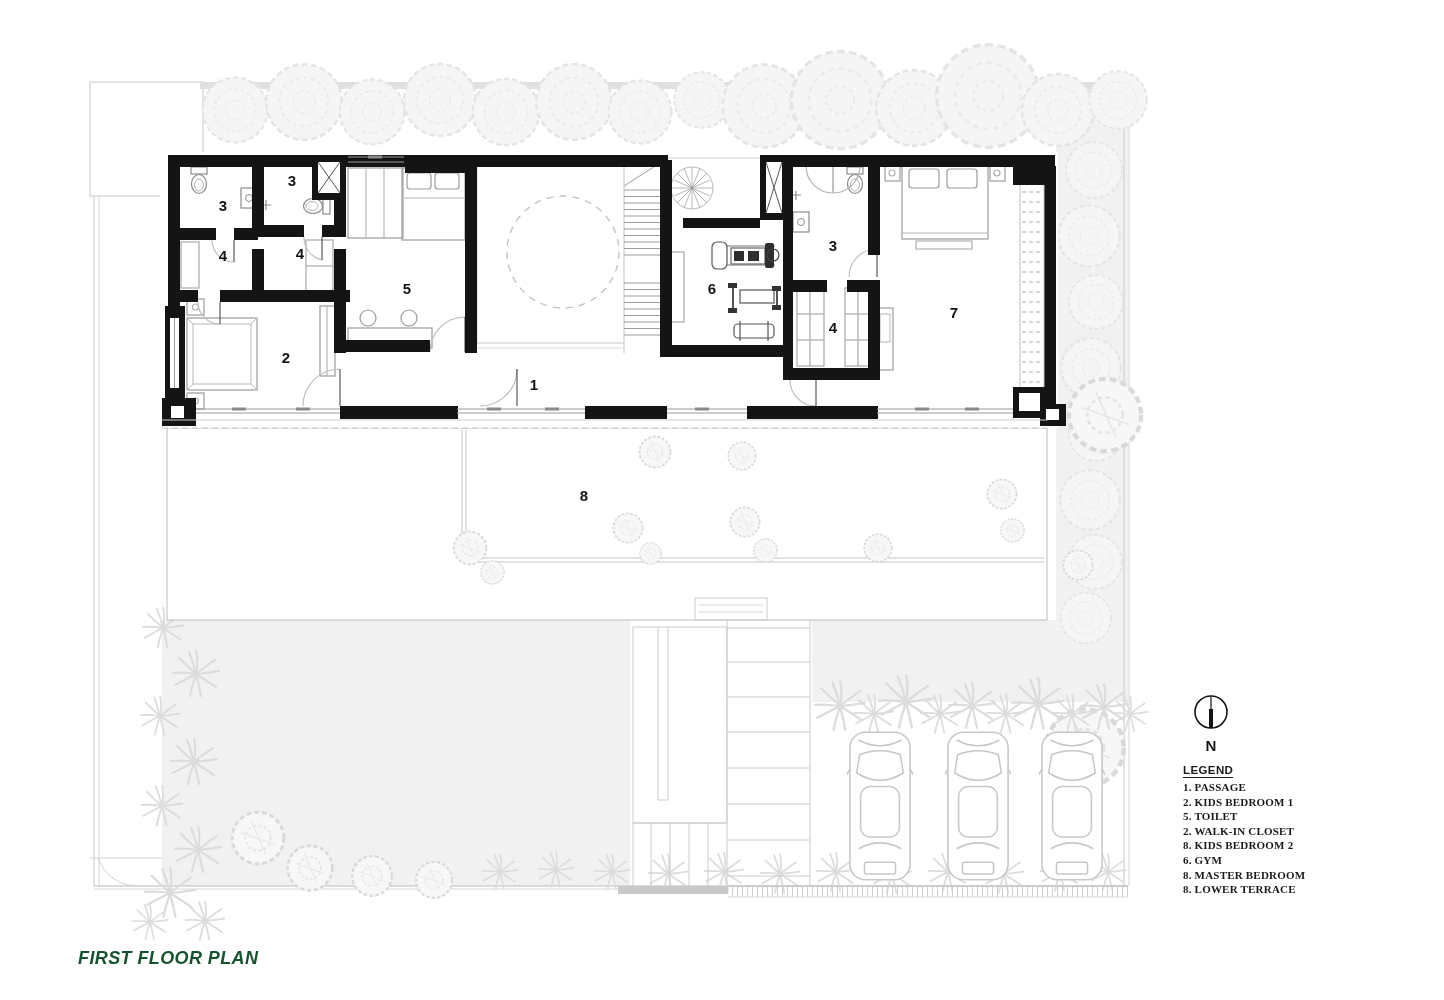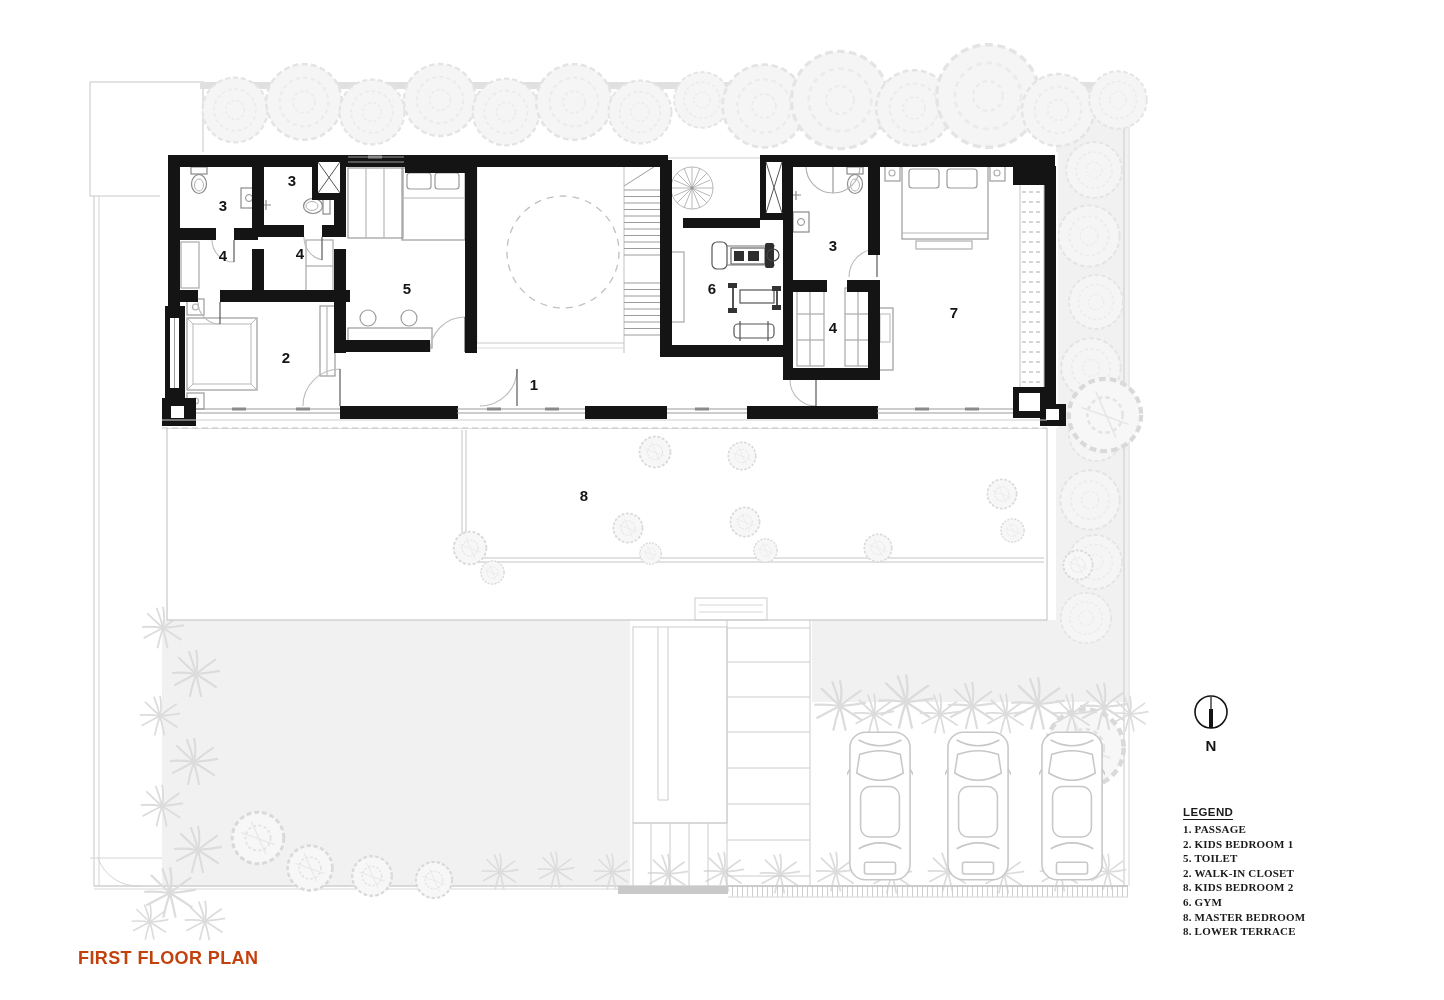--- a/index.html
+++ b/index.html
@@ -1,21 +1,21 @@
 <!DOCTYPE html>
 <html><head>
 <meta charset="utf-8">
 <style>
   html,body{margin:0;padding:0;background:#fff;}
   .stage{position:relative;width:1444px;height:1000px;background:#ffffff;overflow:hidden;
          font-family:"Liberation Sans", sans-serif;color:#161616;}
   svg{position:absolute;left:0;top:0;}
   .plan-title{position:absolute;left:78px;top:948px;font-size:18px;font-weight:bold;
-              letter-spacing:.4px;color:#c2410c;}
-  .legend{position:absolute;left:1183px;top:760px;font-weight:bold;color:#1a1a1a;margin-top:42px;}
+              letter-spacing:.4px;color:#14532d;font-style:italic;}
+  .legend{position:absolute;left:1183px;top:760px;font-weight:bold;color:#1a1a1a;}
   .legend-title{font-size:11.5px;letter-spacing:.4px;border-bottom:1.4px solid #1a1a1a;
                 display:inline-block;padding-bottom:1px;margin-bottom:2px;}
   .legend-item{font-size:11px;line-height:14.6px;letter-spacing:.2px;white-space:nowrap;font-family:Liberation Serif, serif;}
   text.room-label{font-family:"Liberation Sans",sans-serif;font-weight:bold;font-size:15px;fill:#141414;}
   text.north-n{font-family:"Liberation Sans",sans-serif;font-weight:bold;font-size:15px;fill:#141414;}
 </style>
 </head>
 <body>
 
 <div class="stage">

